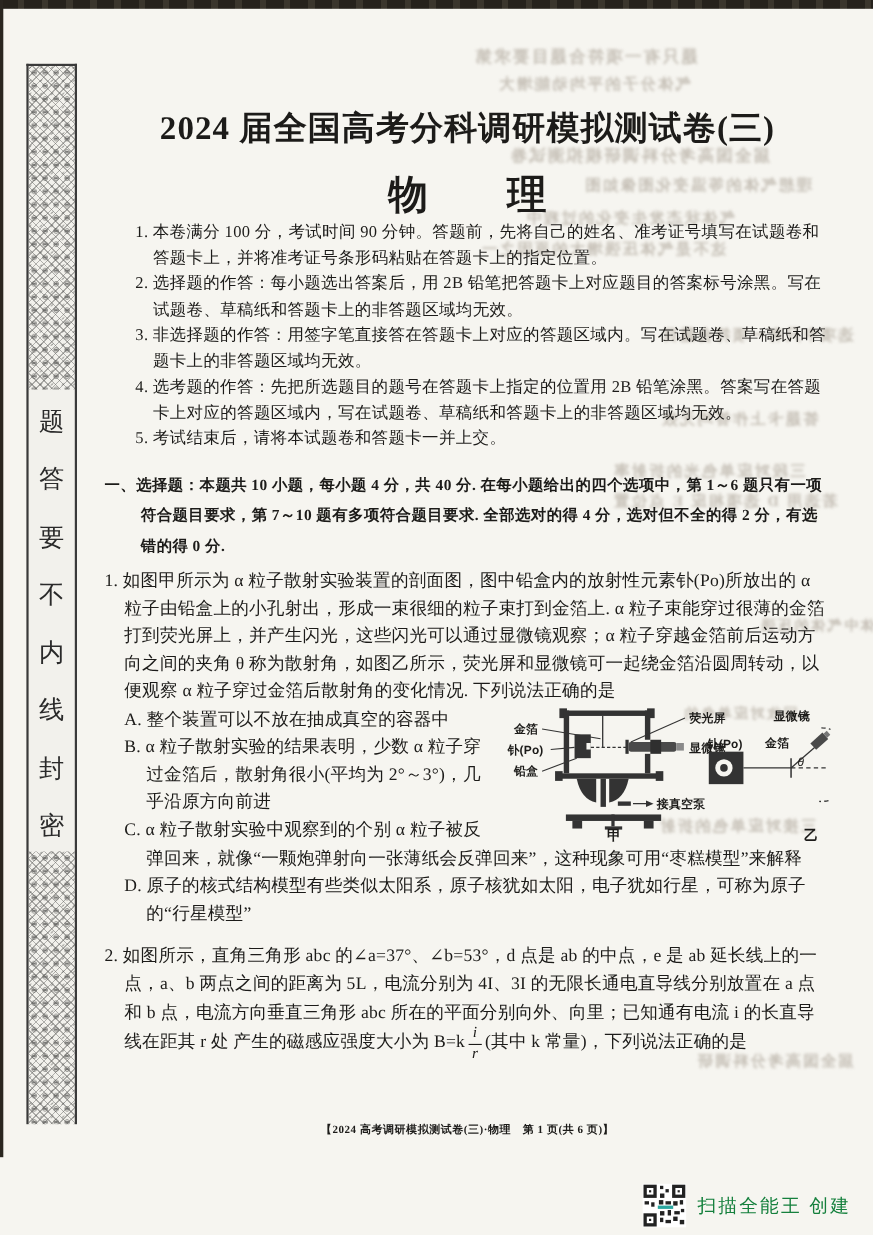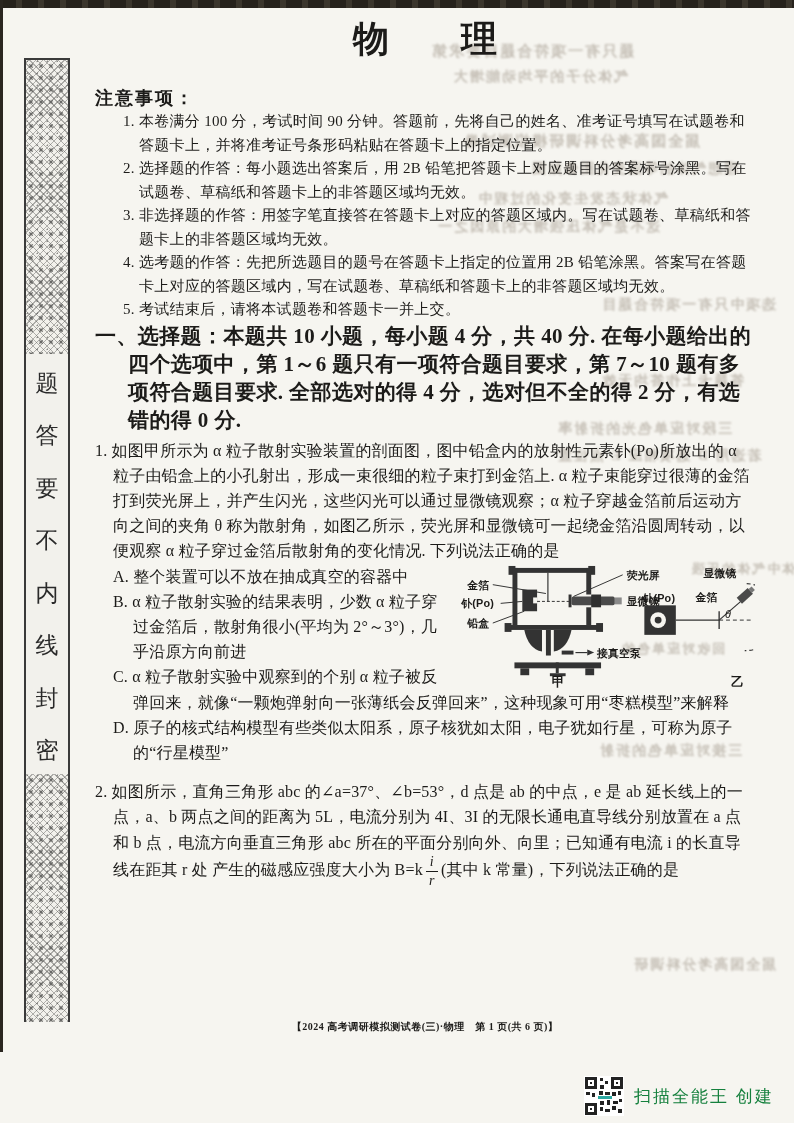--- a/index.html
+++ b/index.html
@@ -30,21 +30,21 @@
   
   .bleed{position:absolute;z-index:0;transform:scaleX(-1);filter:blur(1.3px);
          color:#a89f93;opacity:.62;font-weight:bold;white-space:nowrap;letter-spacing:2px;}
   
   .content{position:absolute;left:95px;top:0;width:660px;z-index:2;}
   .title{margin-top:96px;text-align:center;font-size:30px;font-weight:bold;letter-spacing:1px;line-height:42px;}
   .subtitle{margin-top:16px;text-align:center;font-size:36px;font-weight:bold;line-height:46px;}
   .subtitle span{letter-spacing:72px;margin-right:-72px;}
   .notice-head{margin-top:24px;font-size:18px;font-weight:bold;letter-spacing:2px;line-height:24px;}
   .notice-item{margin-left:28px;padding-left:16px;text-indent:-16px;font-size:15px;line-height:23.5px;letter-spacing:.3px;}
-  .section-head{font-size:21px;font-weight:bold;line-height:28px;
+  .section-head{margin-top:16px;font-size:14px;font-weight:bold;line-height:28px;
                 padding-left:33px;text-indent:-33px;letter-spacing:.4px;}
   .q{font-size:16px;line-height:25.2px;letter-spacing:.2px;}
   .q1-stem{margin-top:4px;padding-left:18px;text-indent:-18px;}
   .q1-opts{padding-left:18px;}
   .opt{padding-left:20px;text-indent:-20px;}
   .fig-wrap{float:right;width:302px;height:124px;margin-left:6px;margin-bottom:2px;}
   .fig-wrap svg{display:block;}
   .q2{margin-top:14px;padding-left:18px;text-indent:-18px;}
   .frac{display:inline-block;vertical-align:-10px;text-align:center;line-height:1;
         font-style:italic;font-size:14px;margin:0 3px;text-indent:0;}
@@ -89,23 +89,23 @@
       <span>不</span>
       <span>内</span>
       <span>线</span>
       <span>封</span>
       <span>密</span>
     </div>
     <div class="pat pat-bottom" style="width:100%;"></div>
   </div>
 
   <div class="content">
+    <div class="title">2024 届全国高考分科调研模拟测试卷(三)</div>
     <div class="subtitle"><span>物理</span></div>
 
-    <div class="notice-head">注意事项：</div>
     <div class="notice-item">1. 本卷满分 100 分，考试时间 90 分钟。答题前，先将自己的姓名、准考证号填写在试题卷和答题卡上，并将准考证号条形码粘贴在答题卡上的指定位置。</div>
     <div class="notice-item">2. 选择题的作答：每小题选出答案后，用 2B 铅笔把答题卡上对应题目的答案标号涂黑。写在试题卷、草稿纸和答题卡上的非答题区域均无效。</div>
     <div class="notice-item">3. 非选择题的作答：用签字笔直接答在答题卡上对应的答题区域内。写在试题卷、草稿纸和答题卡上的非答题区域均无效。</div>
     <div class="notice-item">4. 选考题的作答：先把所选题目的题号在答题卡上指定的位置用 2B 铅笔涂黑。答案写在答题卡上对应的答题区域内，写在试题卷、草稿纸和答题卡上的非答题区域均无效。</div>
     <div class="notice-item">5. 考试结束后，请将本试题卷和答题卡一并上交。</div>
 
     <div class="section-head">一、选择题：本题共 10 小题，每小题 4 分，共 40 分. 在每小题给出的四个选项中，第 1～6 题只有一项符合题目要求，第 7～10 题有多项符合题目要求. 全部选对的得 4 分，选对但不全的得 2 分，有选错的得 0 分.</div>
 
     <div class="q q1-stem">1. 如图甲所示为 α 粒子散射实验装置的剖面图，图中铅盒内的放射性元素钋(Po)所放出的 α 粒子由铅盒上的小孔射出，形成一束很细的粒子束打到金箔上. α 粒子束能穿过很薄的金箔打到荧光屏上，并产生闪光，这些闪光可以通过显微镜观察；α 粒子穿越金箔前后运动方向之间的夹角 θ 称为散射角，如图乙所示，荧光屏和显微镜可一起绕金箔沿圆周转动，以便观察 α 粒子穿过金箔后散射角的变化情况. 下列说法正确的是</div>
 

